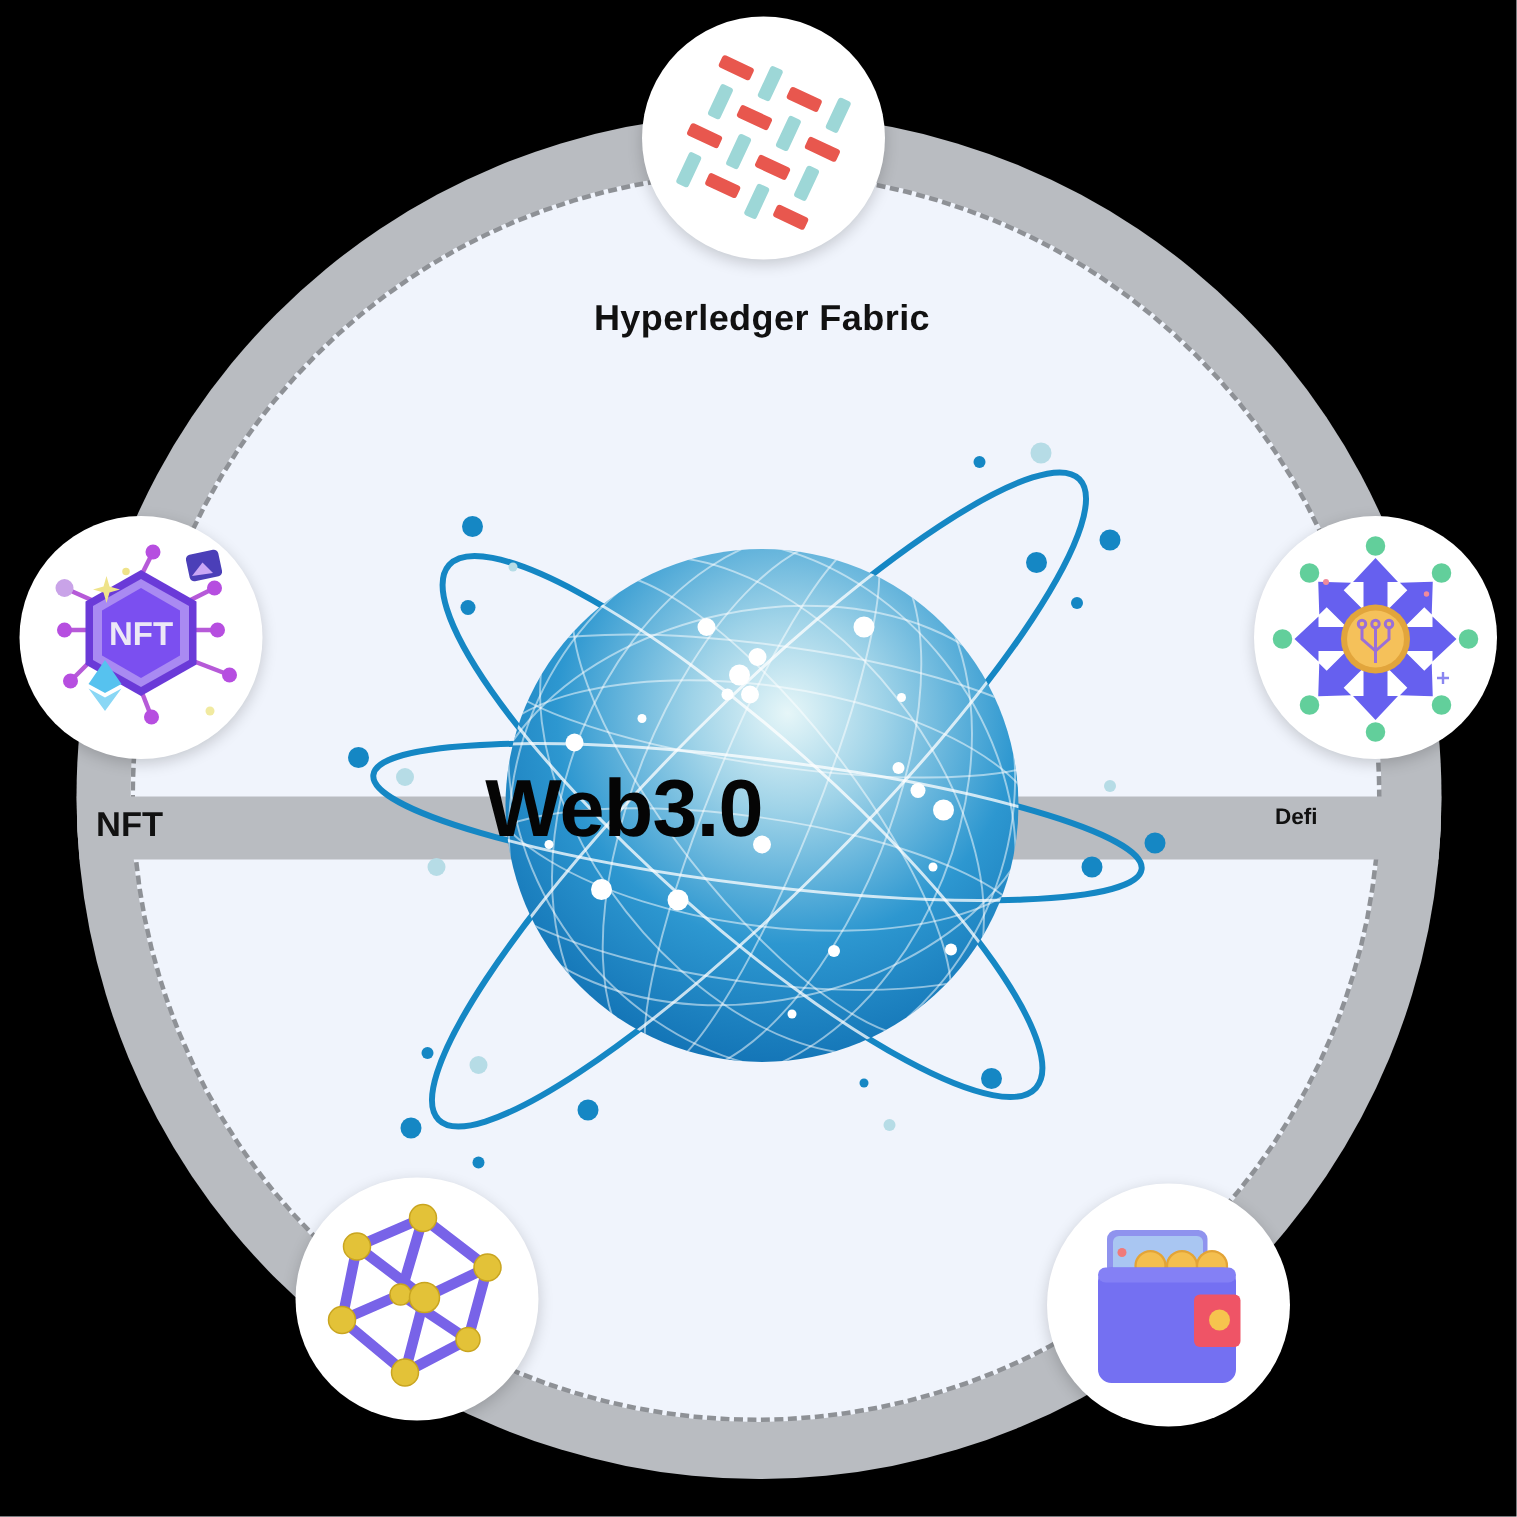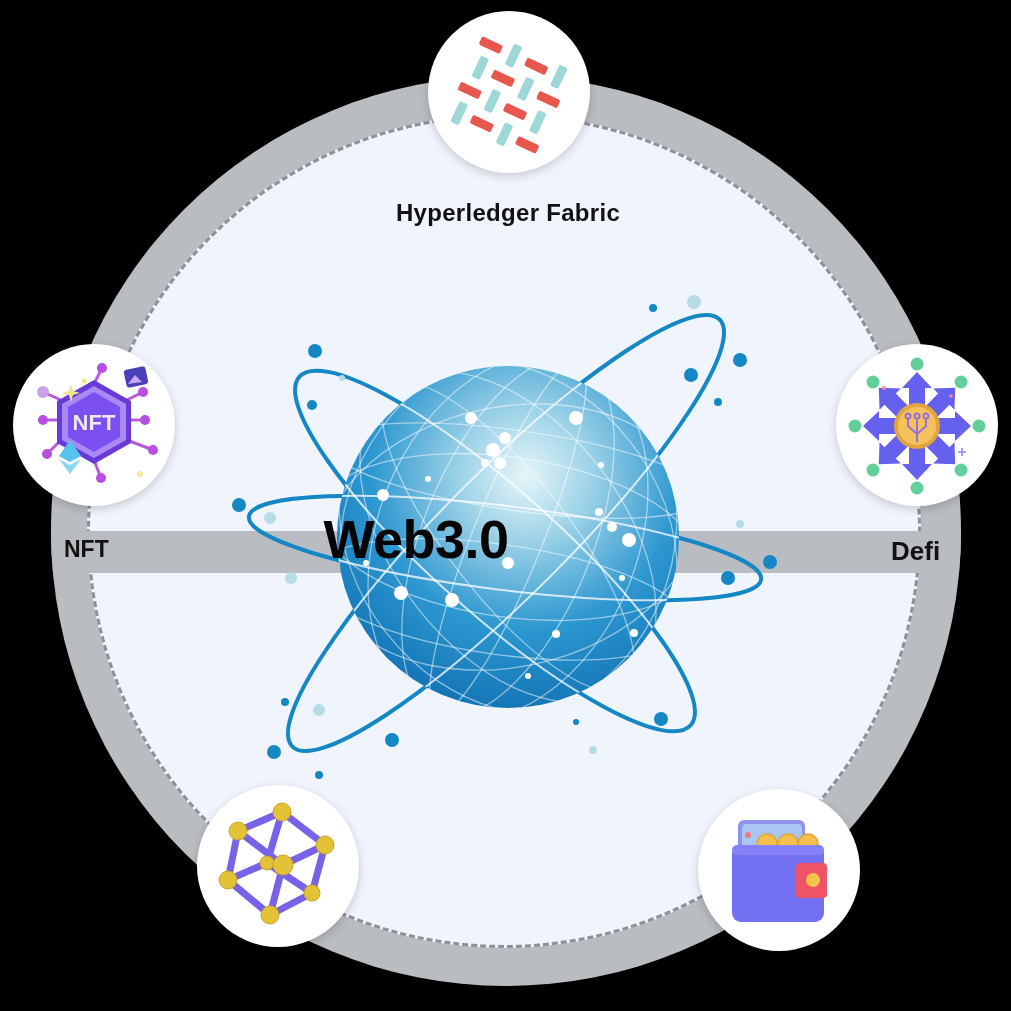--- a/index.html
+++ b/index.html
@@ -7,21 +7,21 @@
          font-family:"Liberation Sans", "DejaVu Sans", sans-serif; }
   .outer-ring { position:absolute; left:51px; top:76px; width:910px; height:910px; border-radius:50%;
                 background:#b9bcc1; overflow:hidden; }
   .inner-disc { position:absolute; left:36px; top:38px; width:834px; height:834px; border-radius:50%;
                 box-sizing:border-box; border:3px dashed #8e9196; background:#f0f4fc; }
   .band { position:absolute; left:0; top:455px; width:910px; height:42px; background:#b9bcc1; }
   .scene { position:absolute; left:0; top:0; width:1011px; height:1011px; }
   .label { position:absolute; font-weight:bold; color:#111; white-space:nowrap; }
   .label-top { left:0; width:1016px; text-align:center; top:199px; font-size:24px; letter-spacing:0.3px; }
   .label-nft { left:64px; top:536px; font-size:23px; }
-  .label-defi { left:891px; top:536px; font-size:26px; }
+  .label-defi { left:850px; top:536px; font-size:15px; }
   .center-label { position:absolute; left:0; width:832px; text-align:center; top:508px; font-size:54px;
                   font-weight:bold; color:#050505; letter-spacing:-0.5px; }
   .node { position:absolute; width:162px; height:162px; border-radius:50%; background:#fff;
           box-shadow:0 3px 10px rgba(0,0,0,0.18); cursor:pointer; }
   .node svg { position:absolute; left:0; top:0; width:162px; height:162px; }
   .node-top { left:428px; top:11px; }
   .node-nft { left:13px; top:344px; }
   .node-defi { left:836px; top:344px; }
   .node-cube { left:197px; top:785px; }
   .node-wallet { left:698px; top:789px; }

